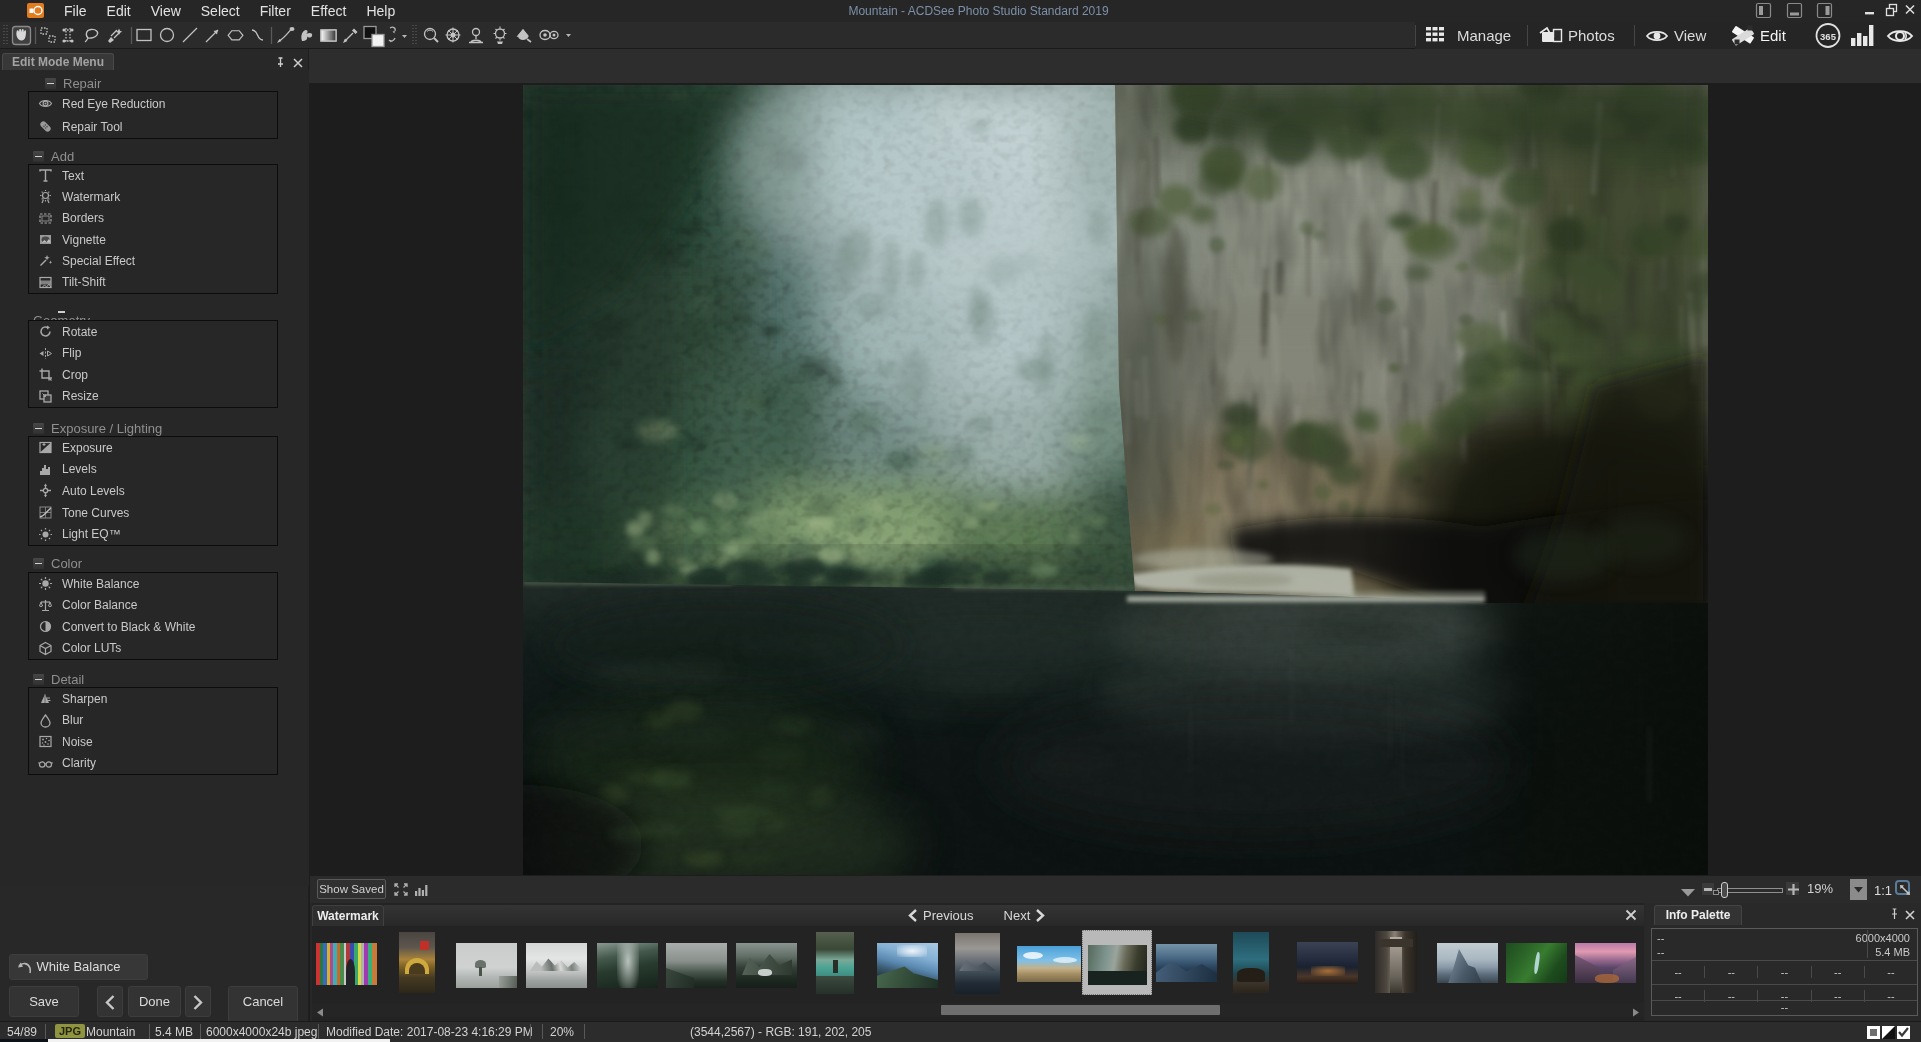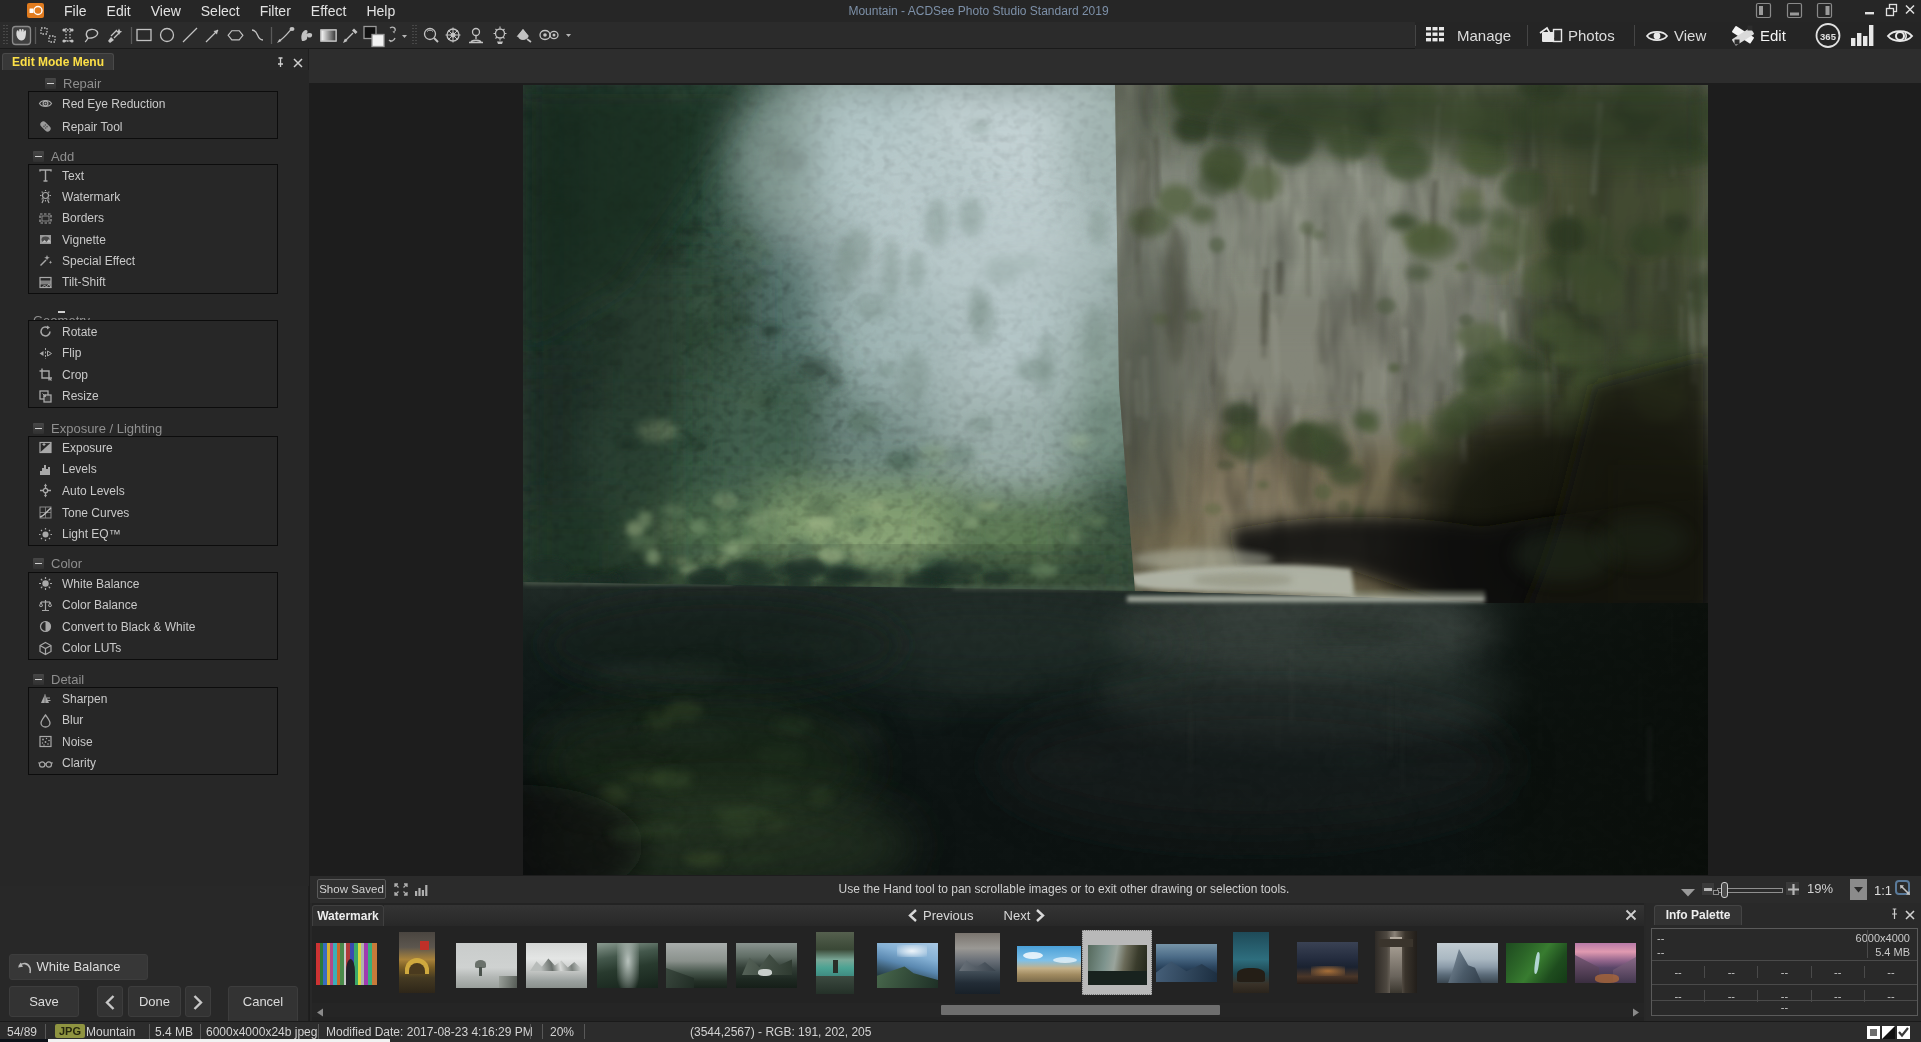--- a/index.html
+++ b/index.html
@@ -18,21 +18,21 @@
   #appicon{left:27px;top:3px;}
   #winbtns{left:1750px;top:0;}
   #tbicons{left:0;top:22px;}
   #modebar{left:1415px;top:22px;width:506px;height:27px;background:#252525;}
   .mbtxt{position:absolute;top:5px;color:#dcdcdc;font-size:15px;}
   .mb-sep{position:absolute;top:3px;width:1px;height:21px;background:#454545;}
   #mb-edit{background:#6e7071;border-radius:1px;z-index:-1;}
   
   #leftpanel{left:0;top:49px;width:309px;height:972px;background:#282828;border-right:1px solid #1f1f1f;}
   #emm-tab{left:2px;top:53px;width:112px;height:17px;background:#383838;border:1px solid #4a4a4a;border-bottom:none;
-           border-radius:3px 3px 0 0;color:#fde047;font-weight:bold;font-size:12px;line-height:16px;text-align:center;}
+           border-radius:3px 3px 0 0;color:#a3a3a3;font-weight:bold;font-size:12px;line-height:16px;text-align:center;}
   #emm-body{left:0;top:70px;width:309px;height:816px;background:#272727;}
   .sec{left:33px;height:14px;display:flex;align-items:center;gap:7px;}
   .shead{color:#8f8f8f;font-size:13px;}
   .minus{width:11px;height:11px;background:linear-gradient(#474747,#303030);border-radius:1px;position:relative;}
   .minus::after{content:"";position:absolute;left:2px;top:5px;width:7px;height:1.5px;background:#cfcfcf;}
   .grp{position:absolute;left:28px;width:250px;border:1px solid #0c0c0c;background:#272727;
        display:flex;flex-direction:column;justify-content:space-around;}
   .itm{height:22px;display:flex;align-items:center;padding-left:9px;gap:9px;color:#c9c9c9;font-size:12px;white-space:nowrap;}
   .itm svg{flex:0 0 auto;}
   
@@ -1079,21 +1079,20 @@
         <path d="M1,4 V1 H4 M10,1 h3 v3 M13,9 v3 h-3 M4,12 H1 V9 M1,1 l3.5,3.5 M13,1 l-3.5,3.5 M13,12 L9.5,8.5 M1,12 l3.5,-3.5"></path>
       </svg></div>
   <div class="abs" style="left:415px;top:884px;"><svg width="13" height="12" viewBox="0 0 13 12">
         <g fill="#b0b0b0">
           <rect x="0" y="7" width="2.2" height="5"></rect>
           <rect x="3.4" y="4" width="2.2" height="8"></rect>
           <rect x="6.8" y="6" width="2.2" height="6"></rect>
           <rect x="10.2" y="1" width="2.2" height="11"></rect>
         </g>
       </svg></div>
-  <div class="abs" id="handmsg">Use the Hand tool to pan scrollable images or to exit other drawing or selection tools.</div>
   <div class="abs" style="left:1680px;top:886px;"><svg width="16" height="9" viewBox="0 0 16 9">
         <path d="M1,1 L15,1 L8,8.5 Z" fill="#9a9a9a"></path>
       </svg></div>
   <div class="abs" style="left:1701px;top:882px;width:14px;height:14px;background:#3a3a3a;border:1px solid #2a2a2a;">
       <div style="margin:5px 2px 0 2px;height:3px;background:#b5b5b5;"></div>
     </div>
   <div class="abs" style="left:1717px;top:888px;width:66px;height:5px;border:1px solid #8f8f8f;background:#2b2b2b;"></div>
   <div class="abs" style="left:1713px;top:890px;width:6px;height:5px;border:1px solid #8f8f8f;background:#2b2b2b;"></div>
   <div class="abs" style="left:1721px;top:882px;width:7px;height:16px;border:1.5px solid #cfcfcf;border-radius:3px;background:#4a4a4a;"></div>
   <div class="abs" style="left:1785px;top:881px;width:15px;height:15px;background:#3a3a3a;border:1px solid #2a2a2a;"><svg width="11" height="11" viewBox="0 0 11 11" style="margin:2px;">

